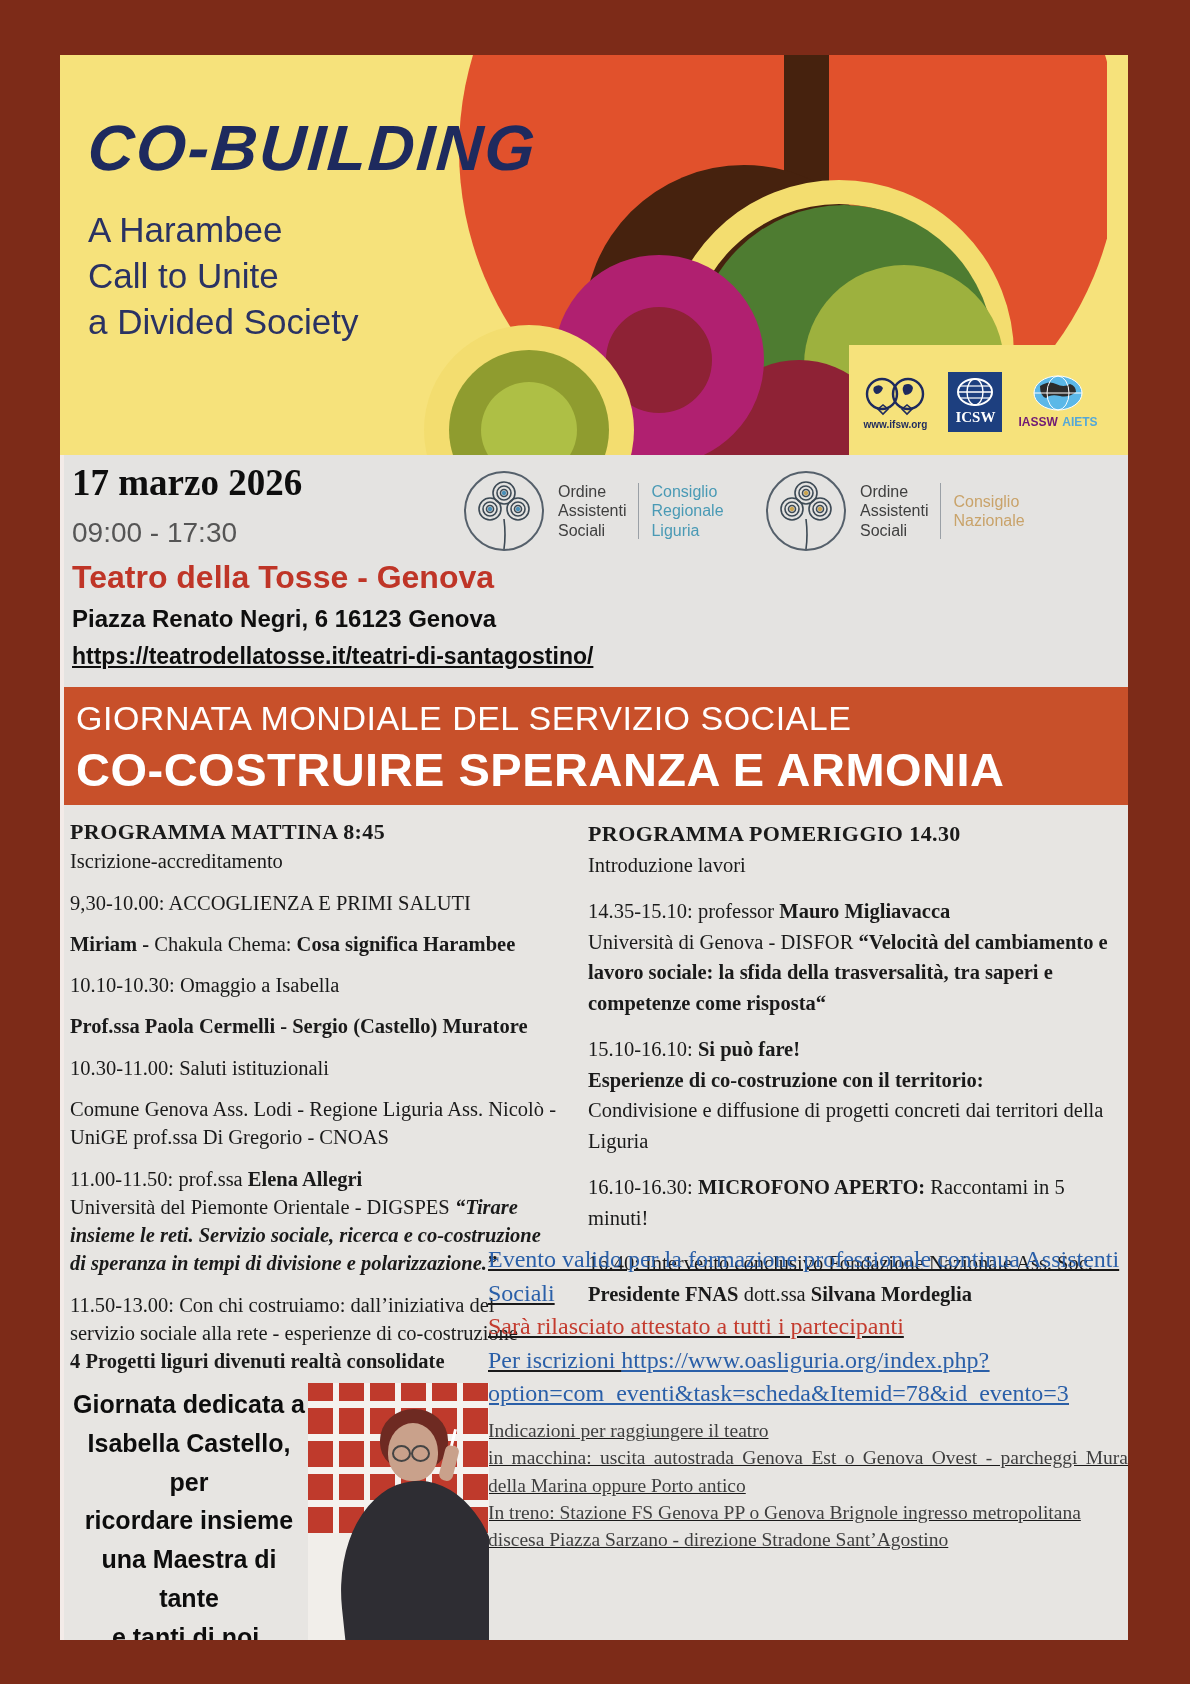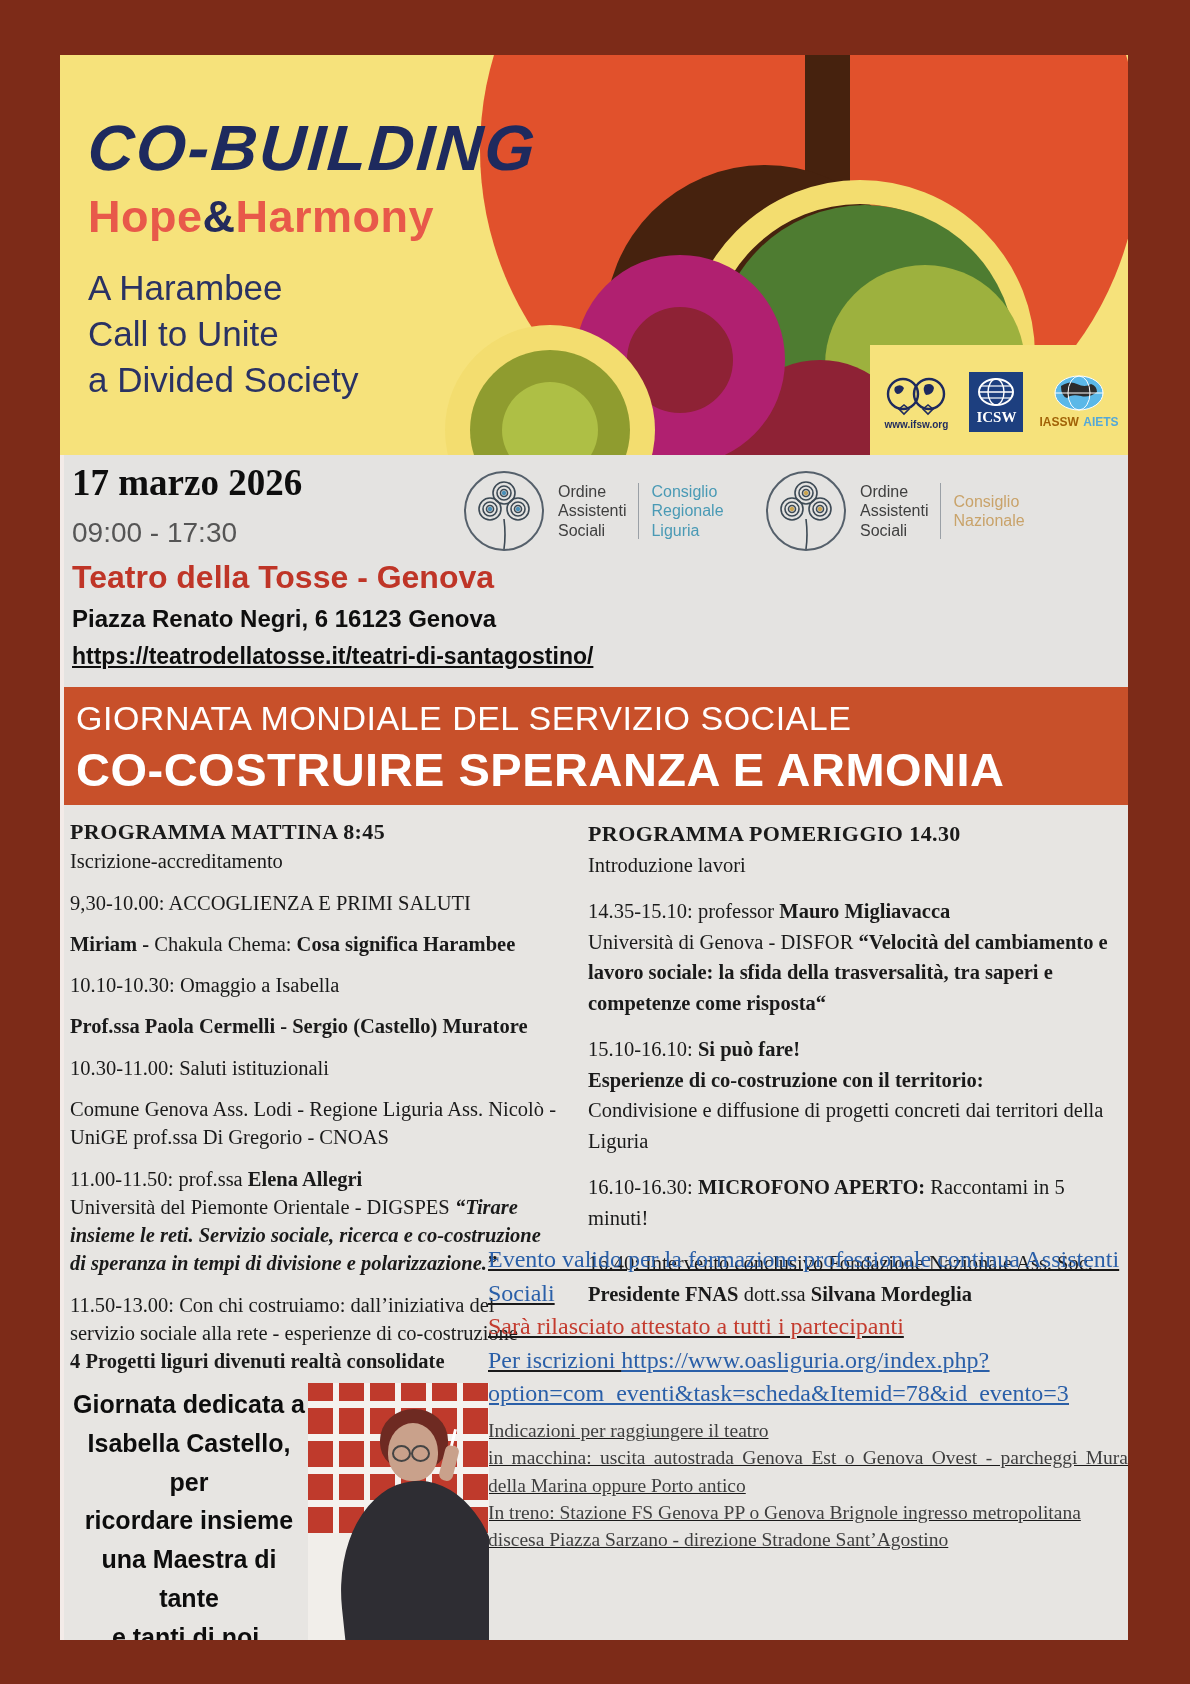--- a/index.html
+++ b/index.html
@@ -9,31 +9,31 @@
 
   
   .banner{position:absolute;left:0;top:0;width:1068px;height:400px;background:#f6e27b;overflow:hidden;}
   .banner-text{position:absolute;left:28px;top:28px;width:420px;z-index:5;}
   .kicker{font-size:20px;font-weight:bold;color:#232a5c;line-height:1.4;letter-spacing:.5px;}
   .wswd-title{margin-top:28px;font-size:64px;font-weight:bold;font-style:italic;color:#1e2a5e;
               letter-spacing:2px;transform:skewX(-4deg);white-space:nowrap;}
   .wswd-sub{margin-top:6px;font-size:45px;font-weight:bold;letter-spacing:.5px;}
   .coral{color:#e8594a}.navy{color:#232a5c}
   .tagline{margin-top:22px;font-size:35px;color:#2a3263;line-height:1.32;}
-  .art{position:absolute;left:370px;top:0;width:698px;height:400px;overflow:hidden;}
+  .art{position:absolute;left:349px;top:0;width:698px;height:400px;overflow:hidden;}
   .shape{position:absolute;border-radius:50%;}
   .sq{position:absolute;}
   .logo-strip{position:absolute;left:440px;top:290px;width:258px;height:110px;background:#f6e27b;
               display:flex;align-items:center;justify-content:center;gap:16px;padding-top:4px;box-sizing:border-box;z-index:9;}
   .ifsw{display:flex;flex-direction:column;align-items:center;}
   .ifsw-cap{font-size:10px;font-weight:bold;color:#1e2a5e;margin-top:2px;}
   .icsw{width:54px;height:60px;background:#1d3f7f;display:flex;flex-direction:column;align-items:center;justify-content:flex-start;padding-top:4px;box-sizing:border-box;}
   .icsw-lab{color:#fff;font-family:"Liberation Serif",serif;font-weight:bold;font-size:15px;margin-top:1px;}
   .iassw{display:flex;flex-direction:column;align-items:center;}
-  .iassw-lab{font-size:12px;font-weight:bold;color:#a16207;}
+  .iassw-lab{font-size:12px;font-weight:bold;color:#701a75;}
   .aiets-lab{color:#54a8d8;}
 
   
   .info{position:absolute;left:4px;top:400px;width:1064px;height:232px;background:#e4e3e1;}
   .ev-date{position:absolute;left:8px;top:6px;font-family:"Liberation Serif",serif;font-weight:bold;font-size:37px;color:#0e0e0e;}
   .ev-time{position:absolute;left:8px;top:62px;font-size:28px;color:#555;}
   .ev-venue{position:absolute;left:8px;top:104px;font-size:32px;font-weight:bold;color:#bf3527;}
   .ev-addr{position:absolute;left:8px;top:150px;font-size:24px;font-weight:bold;color:#0e0e0e;}
   .ev-link{position:absolute;left:8px;top:188px;font-size:23px;font-weight:bold;color:#0e0e0e;text-decoration:underline;}
   .org-logo{position:absolute;top:12px;display:flex;align-items:center;gap:12px;}
@@ -85,21 +85,20 @@
   .p-cig{position:absolute;left:144px;top:46px;width:3px;height:17px;background:#fff;transform:rotate(14deg);}
 </style>
 </head>
 <body>
 
 <div class="page">
 
   <div class="banner">
     <div class="banner-text">
       <div class="wswd-title">CO-BUILDING</div>
-      <div class="wswd-sub"><span class="coral">Hope</span><span class="navy">&amp;</span><span class="coral">Harmony</span></div>
       <div class="tagline"><span>A Harambee</span><br><span>Call to Unite</span><br><span>a Divided Society</span></div>
     </div>
     <div class="art">
       <div class="shape" style="left:50px;top:-235px;width:660px;height:660px;background:#e1512c;"></div>
       <div class="sq" style="left:375px;top:0;width:45px;height:215px;background:#46220e;"></div>
       <div class="shape" style="left:175px;top:110px;width:320px;height:320px;background:#46220e;"></div>
       <div class="shape" style="left:255px;top:125px;width:302px;height:302px;border:24px solid #f3dd6f;background:transparent;"></div>
       <div class="shape" style="left:285px;top:150px;width:300px;height:300px;background:#4e7c31;"></div>
       <div class="shape" style="left:395px;top:210px;width:200px;height:200px;background:#9db13e;"></div>
       <div class="shape" style="left:295px;top:305px;width:190px;height:190px;background:#8e2235;"></div>

